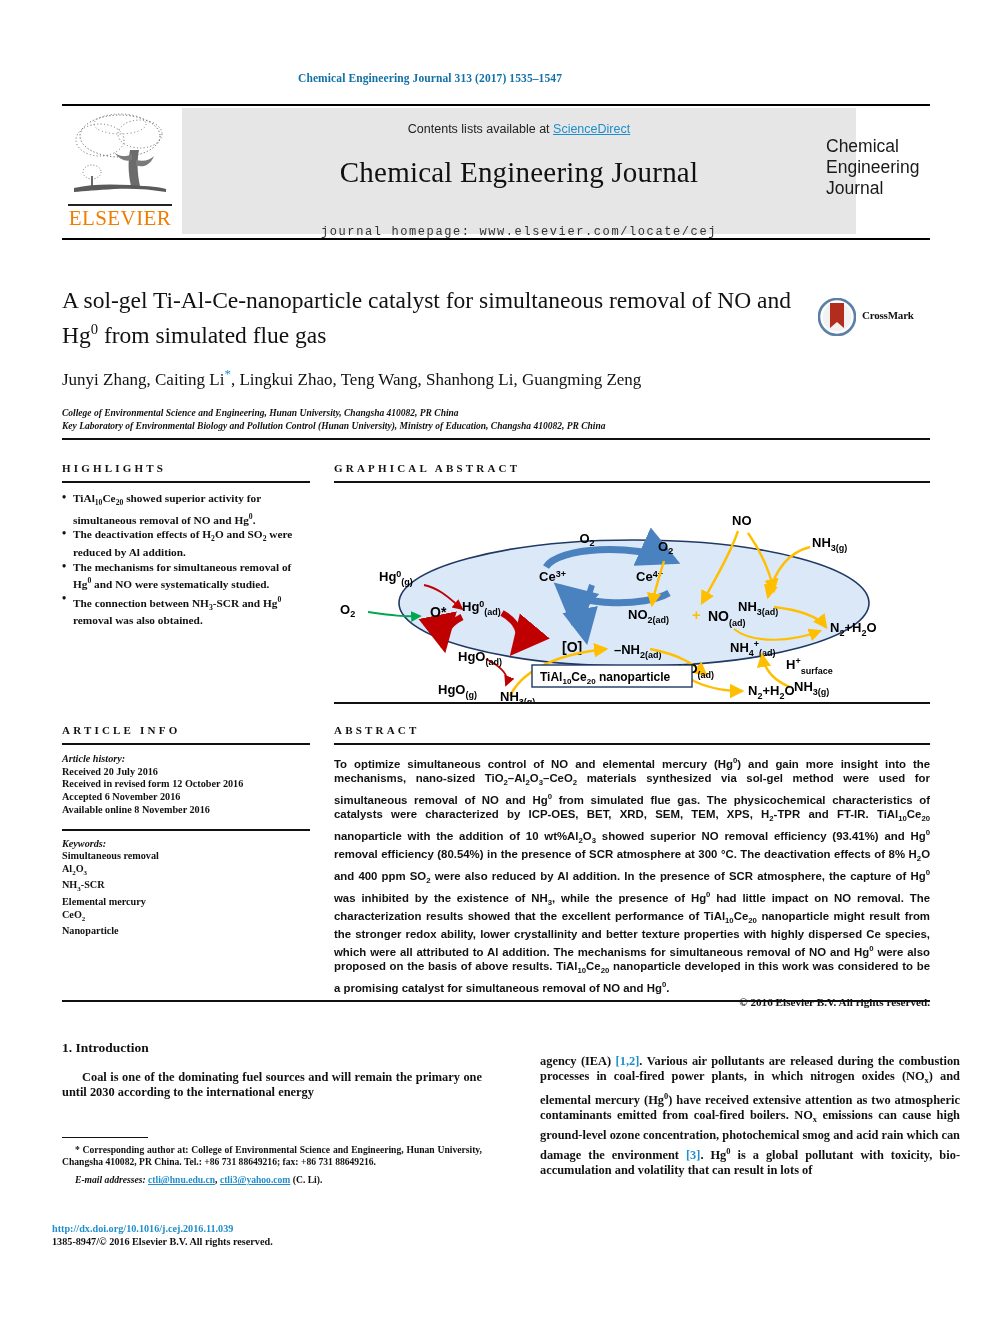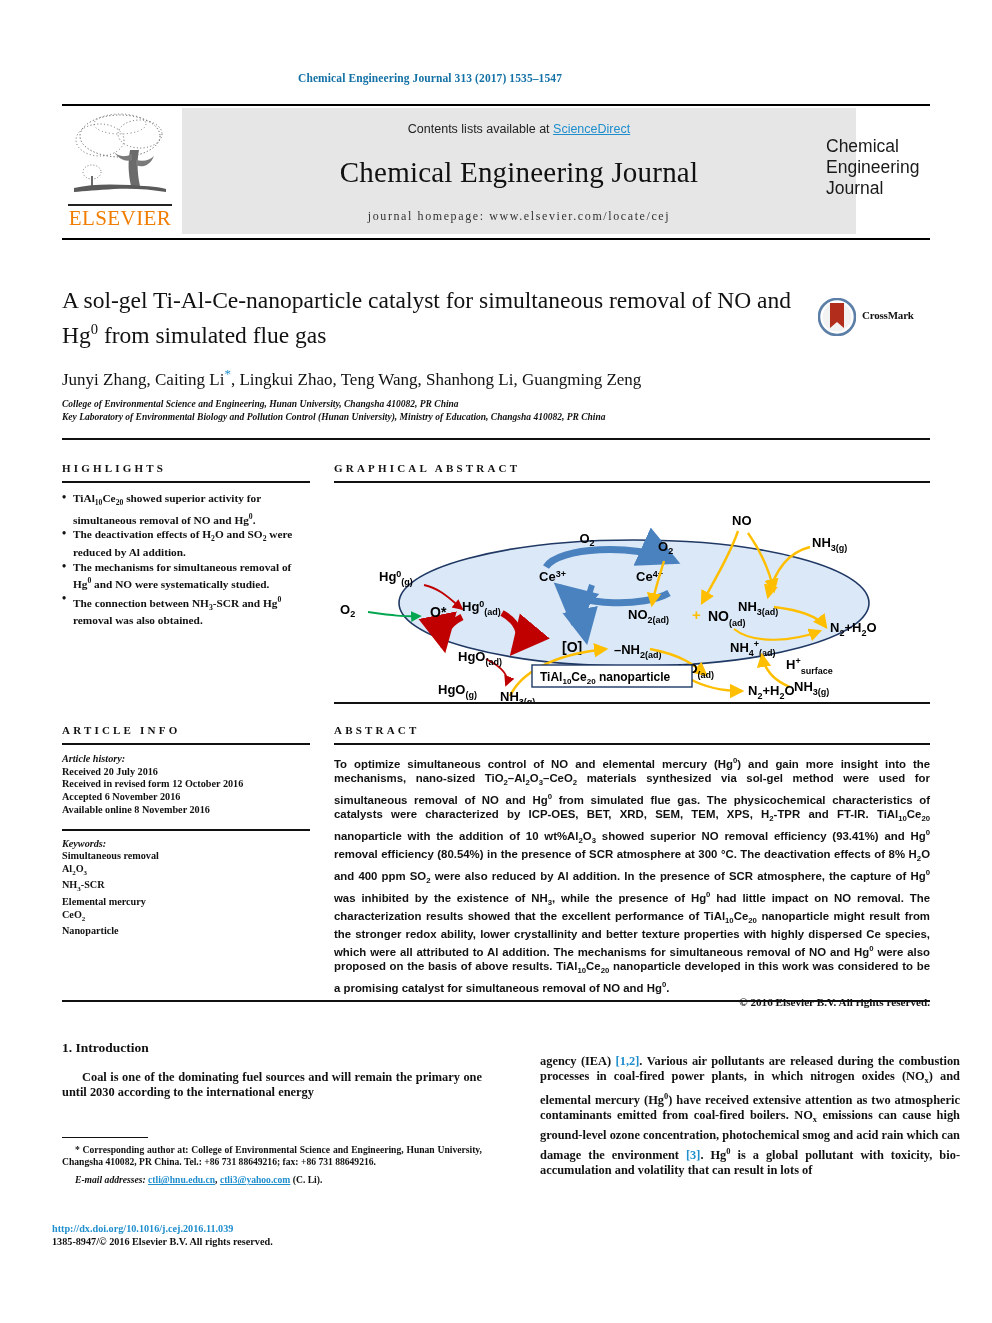--- a/index.html
+++ b/index.html
@@ -34,21 +34,21 @@
   .centerband{
     position:absolute;left:120px;top:0;width:674px;height:126px;background:#e6e6e6;
     text-align:center;
   }
   .cb-contents{padding-top:14px;font-family:"Liberation Sans",sans-serif;font-size:12.5px;color:#222;}
   .cb-contents .sd{color:#1f8ecd;}
   .cb-title{
     margin-top:20px;font-family:"Liberation Serif",serif;font-size:29px;color:#111;letter-spacing:.2px;
   }
   .cb-home{
-    margin-top:20px;font-family:Liberation Serif, serif;font-size:12px;color:#333;
+    margin-top:36px;font-family:Liberation Mono, monospace;font-size:12px;color:#333;
     letter-spacing:1.6px;
   }
   .coverbox{position:absolute;left:760px;top:0;width:108px;height:126px;}
   .cover-txt{
     position:absolute;left:4px;top:28px;width:104px;
     font-family:"Liberation Sans",sans-serif;font-size:17.5px;line-height:21px;color:#1a1a1a;
   }
   .rule-bottom{position:absolute;left:62px;top:238px;width:868px;height:2px;background:#000;}
 
   
@@ -62,21 +62,21 @@
   .cm-badge{position:absolute;left:0;top:0;width:38px;height:38px;}
   .cm-label{
     position:absolute;left:44px;top:11px;font-family:"Liberation Serif",serif;
     font-size:11px;font-weight:700;color:#111;letter-spacing:-.2px;
   }
   .authors{
     margin-top:16px;font-family:"Liberation Serif",serif;font-size:17px;color:#111;
   }
   .authors .star{color:#1f8ecd;font-size:13px;vertical-align:super;}
   .affil{
-    margin-top:9px;font-family:"Liberation Serif",serif;font-style:italic;font-weight:700;
+    margin-top:18px;font-family:"Liberation Serif",serif;font-style:italic;font-weight:700;
     font-size:9.5px;line-height:13px;color:#111;
   }
   .rule-underauth{position:absolute;left:62px;top:438px;width:868px;height:1.5px;background:#111;}
 
   
   .hl-col{position:absolute;left:62px;top:462px;width:248px;}
   .ga-col{position:absolute;left:334px;top:462px;width:596px;}
 
   .sec-head{
     font-family:"Liberation Serif",serif;font-weight:700;font-size:11px;

